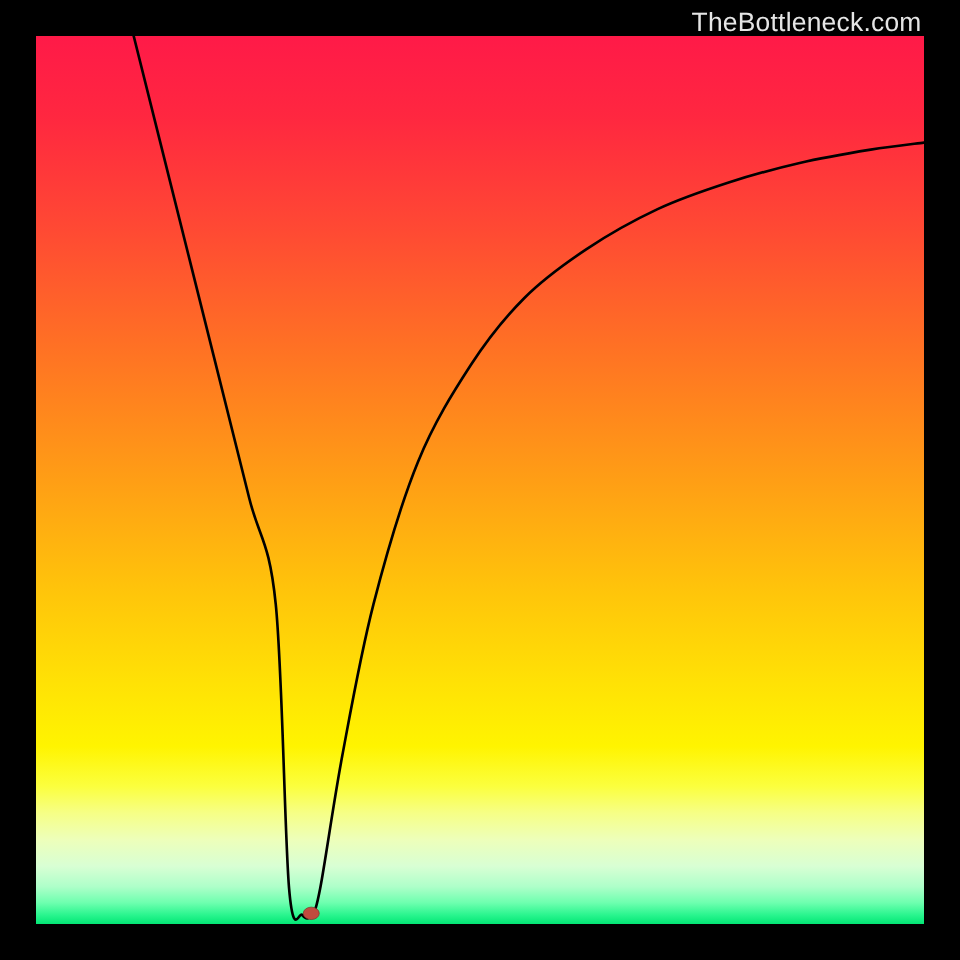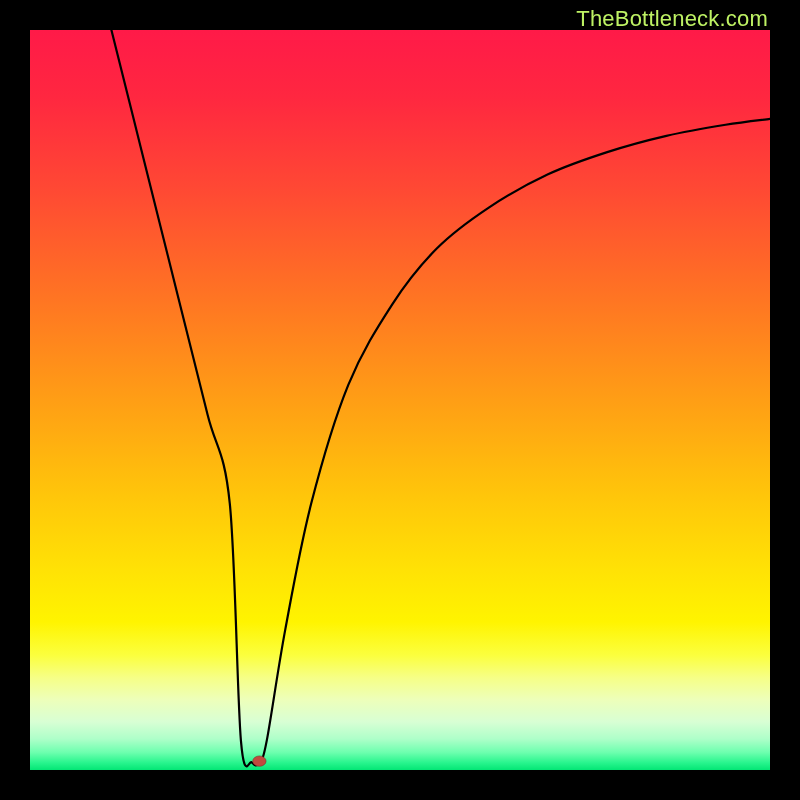--- a/index.html
+++ b/index.html
@@ -29,21 +29,21 @@
     position: absolute;
     left: 0;
     top: 0;
     width: 100%;
     height: 100%;
   }
   .watermark {
     position: absolute;
     top: 6px;
     right: 32px;
-    color: #bef264;
+    color: #e5e5e5;
     font-size: 22px;
     font-weight: 400;
     letter-spacing: 0.2px;
     z-index: 10;
   }
   svg.curve {
     position: absolute;
     left: 0;
     top: 0;
     width: 100%;

